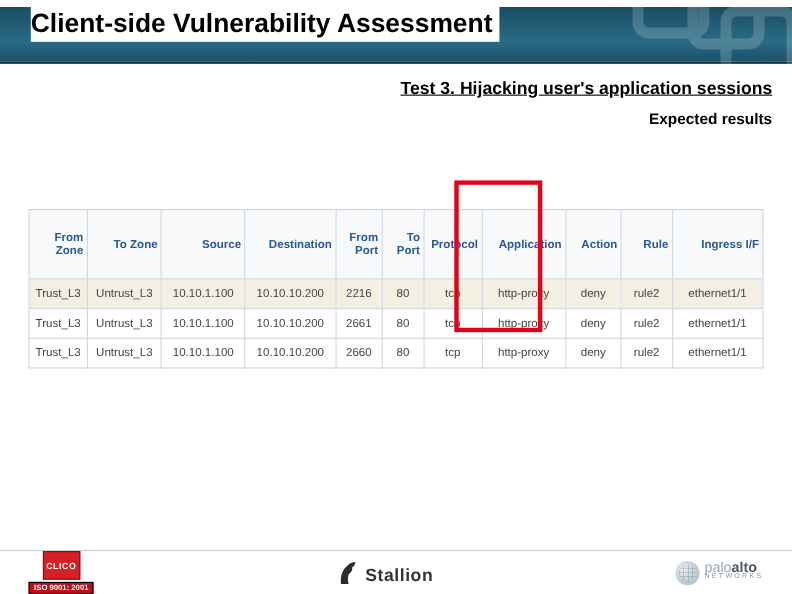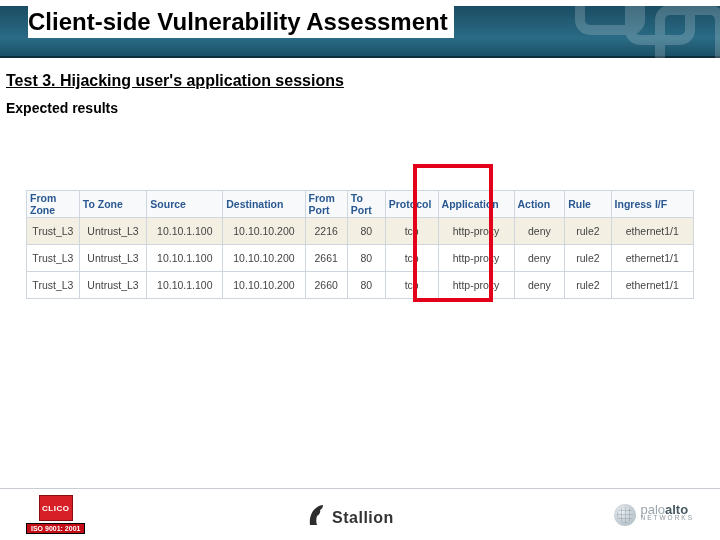--- a/index.html
+++ b/index.html
@@ -32,20 +32,21 @@
     position: absolute;
     right: 0;
     top: 0;
     width: 200px;
     height: 58px;
     overflow: hidden;
   }
   .header-deco svg { opacity: 0.18; }
   .sub {
     padding: 14px 18px 0 6px;
+    text-align: right;
   }
   .test-title {
     font-size: 16px;
     font-weight: bold;
     text-decoration: underline;
     color: #000;
     margin-bottom: 10px;
   }
   .expected {
     font-size: 14px;
@@ -61,23 +62,23 @@
   table {
     border-collapse: collapse;
     width: 100%;
     font-size: 10.5px;
     table-layout: fixed;
   }
   th {
     background: #f7f9fb;
     color: #2a5891;
     font-weight: bold;
-    padding: 1px 3px;
+    padding: 19px 3px;
     border: 1px solid #cfd6de;
-    text-align: left;
+    text-align: right;
     line-height: 1.15;
   }
   td {
     padding: 7px 3px;
     border: 1px solid #cfd6de;
     color: #444;
     text-align: center;
     background: #fff;
     white-space: nowrap;
     overflow: hidden;
@@ -101,21 +102,21 @@
     top: 164px;
     left: 413px;
     width: 80px;
     height: 138px;
   }
   .footer {
     position: absolute;
     left: 0;
     bottom: 0;
     width: 720px;
-    height: 52px;
+    height: 40px;
     border-top: 1px solid #c6ccd2;
     display: flex;
     align-items: center;
     justify-content: space-between;
     padding: 12px 26px;
   }
   .logo-left { display: flex; flex-direction: column; align-items: center; }
   .clico-box {
     width: 34px; height: 26px; background: #d61f26;
     display: flex; align-items: center; justify-content: center;

